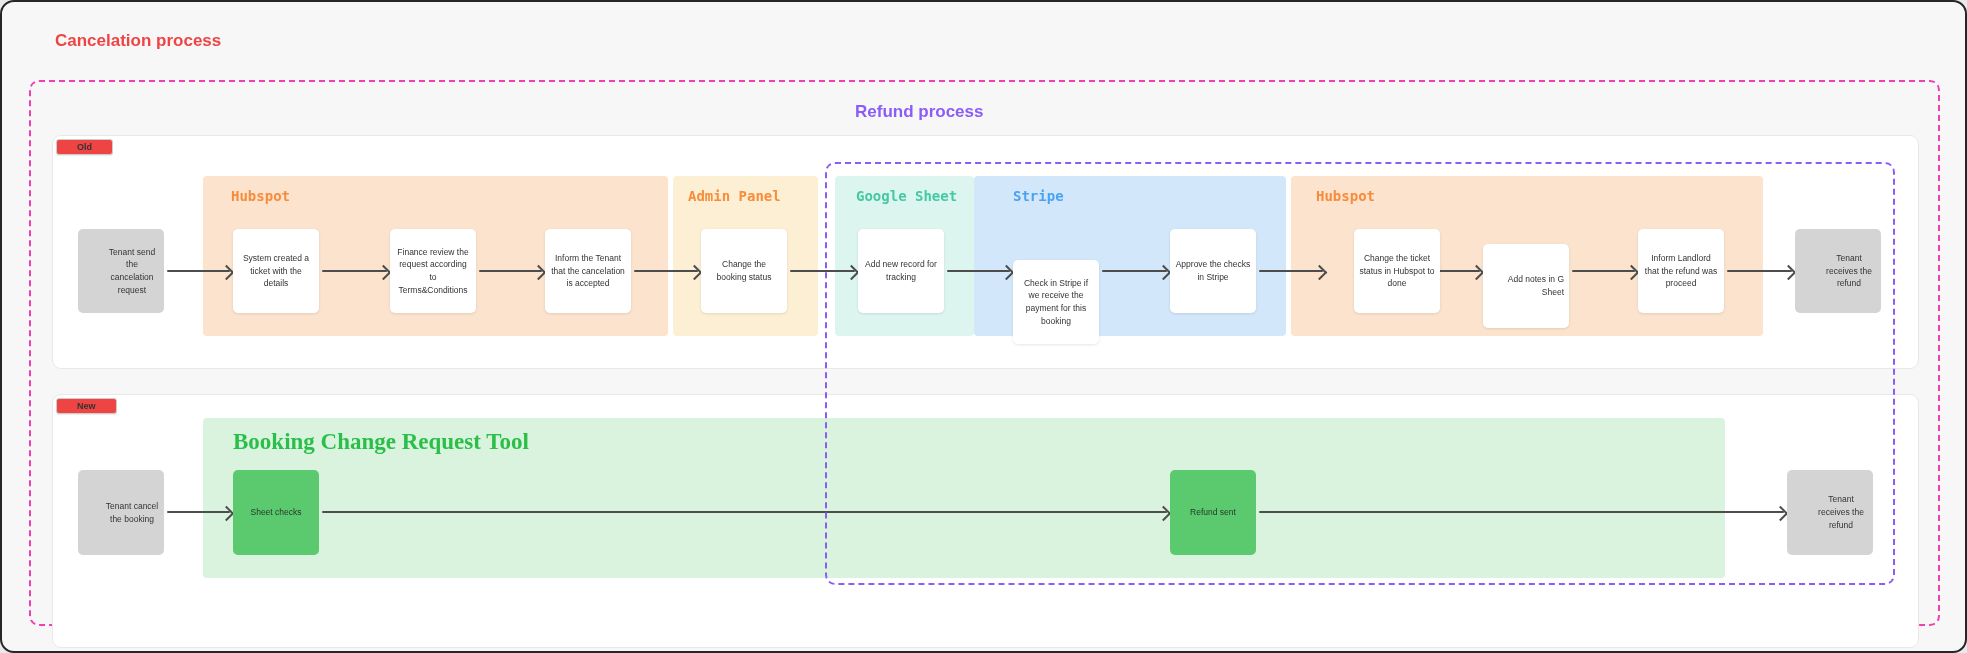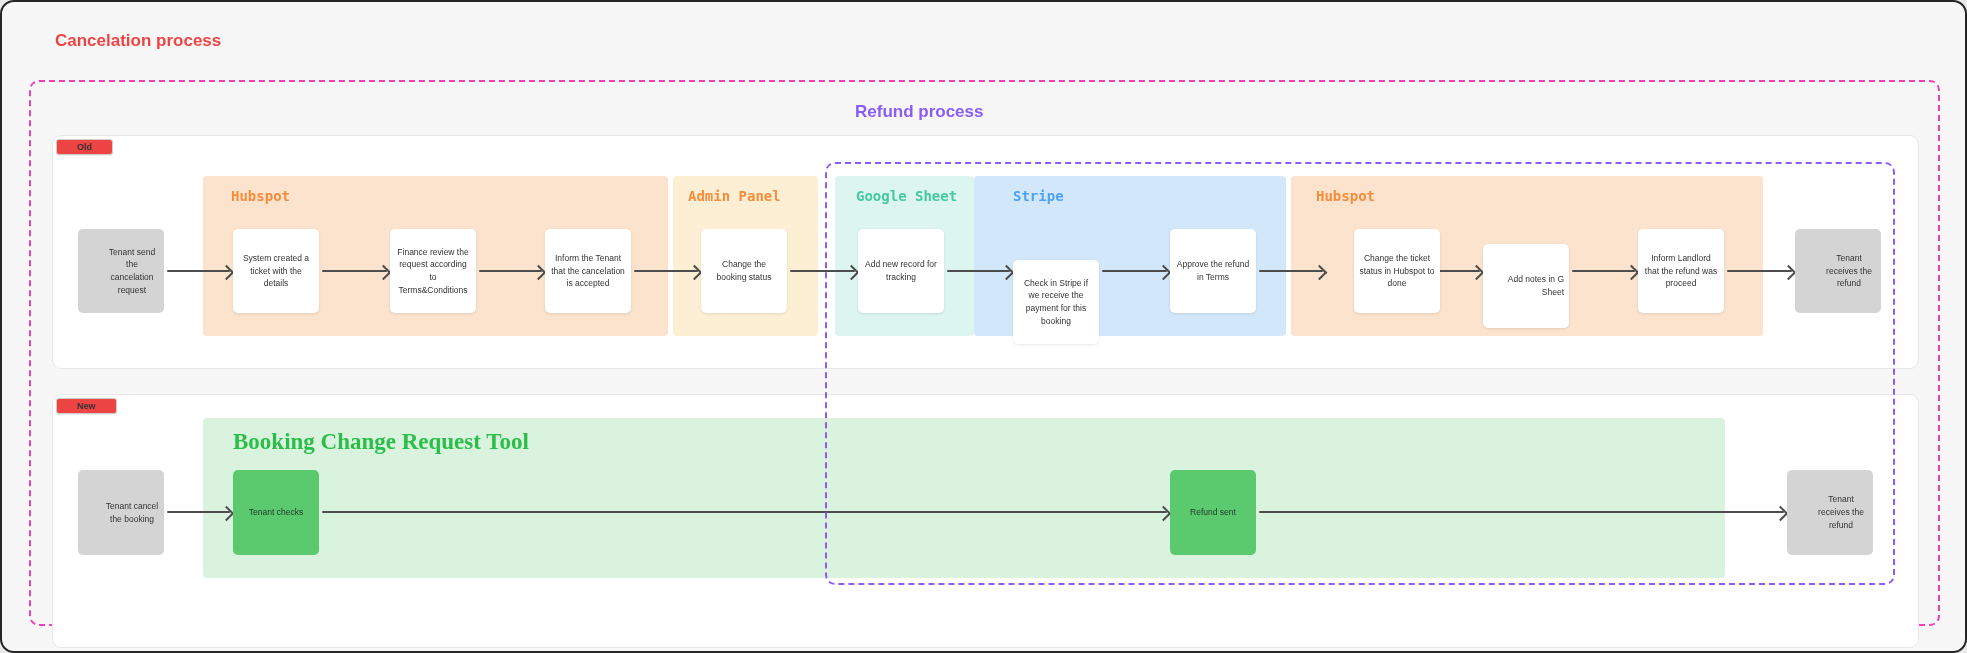--- a/index.html
+++ b/index.html
@@ -50,21 +50,21 @@
     <div class="band-label" style="left:960px;color:#4aa3f2;">Stripe</div>
     <div class="band-label" style="left:1263px;color:#f68c3c;">Hubspot</div>
 
     <div class="box actor" style="left:25px;top:93px;">Tenant send the cancelation request</div>
     <div class="box process" style="left:180px;top:93px;">System created a ticket with the details</div>
     <div class="box process" style="left:337px;top:93px;">Finance review the request according to Terms&amp;Conditions</div>
     <div class="box process" style="left:492px;top:93px;">Inform the Tenant that the cancelation is accepted</div>
     <div class="box process" style="left:648px;top:93px;">Change the booking status</div>
     <div class="box process" style="left:805px;top:93px;">Add new record for tracking</div>
     <div class="box process" style="left:960px;top:93px;margin-top:31px;">Check in Stripe if we receive the payment for this booking</div>
-    <div class="box process" style="left:1117px;top:93px;">Approve the refund in Terms</div>
+    <div class="box process" style="left:1117px;top:93px;">Approve the checks in Stripe</div>
     <div class="box process" style="left:1301px;top:93px;">Change the ticket status in Hubspot to done</div>
     <div class="box process" style="left:1430px;top:108px;text-align:right;">Add notes in G Sheet</div>
     <div class="box process" style="left:1585px;top:93px;">Inform Landlord that the refund was proceed</div>
     <div class="box actor" style="left:1742px;top:93px;">Tenant receives the refund</div>
 
     <div class="arrow" style="left:114px;top:134px;width:63px;"></div>
     <div class="arrow" style="left:269px;top:134px;width:65px;"></div>
     <div class="arrow" style="left:426px;top:134px;width:63px;"></div>
     <div class="arrow" style="left:581px;top:134px;width:64px;"></div>
     <div class="arrow" style="left:737px;top:134px;width:65px;"></div>
@@ -76,21 +76,21 @@
     <div class="arrow" style="left:1674px;top:134px;width:65px;"></div>
   </div>
 
   <div class="lane lane-new">
     <div class="lane-badge">New</div>
 
     <div class="band" style="left:150px;top:23px;width:1522px;background:#d9f3de;"></div>
     <div class="tool-title" style="left:180px;top:34px;color:#2bbf4a;">Booking Change Request Tool</div>
 
     <div class="box actor" style="left:25px;top:75px;height:85px;">Tenant cancel the booking</div>
-    <div class="box highlight" style="left:180px;top:75px;height:85px;">Tenant checks</div>
+    <div class="box highlight" style="left:180px;top:75px;height:85px;">Sheet checks</div>
     <div class="box highlight" style="left:1117px;top:75px;height:85px;">Refund sent</div>
     <div class="box actor" style="left:1734px;top:75px;height:85px;">Tenant receives the refund</div>
 
     <div class="arrow" style="left:114px;top:116px;width:63px;"></div>
     <div class="arrow" style="left:269px;top:116px;width:845px;"></div>
     <div class="arrow" style="left:1206px;top:116px;width:525px;"></div>
   </div>
 
   <div class="purple-frame"></div>
 

